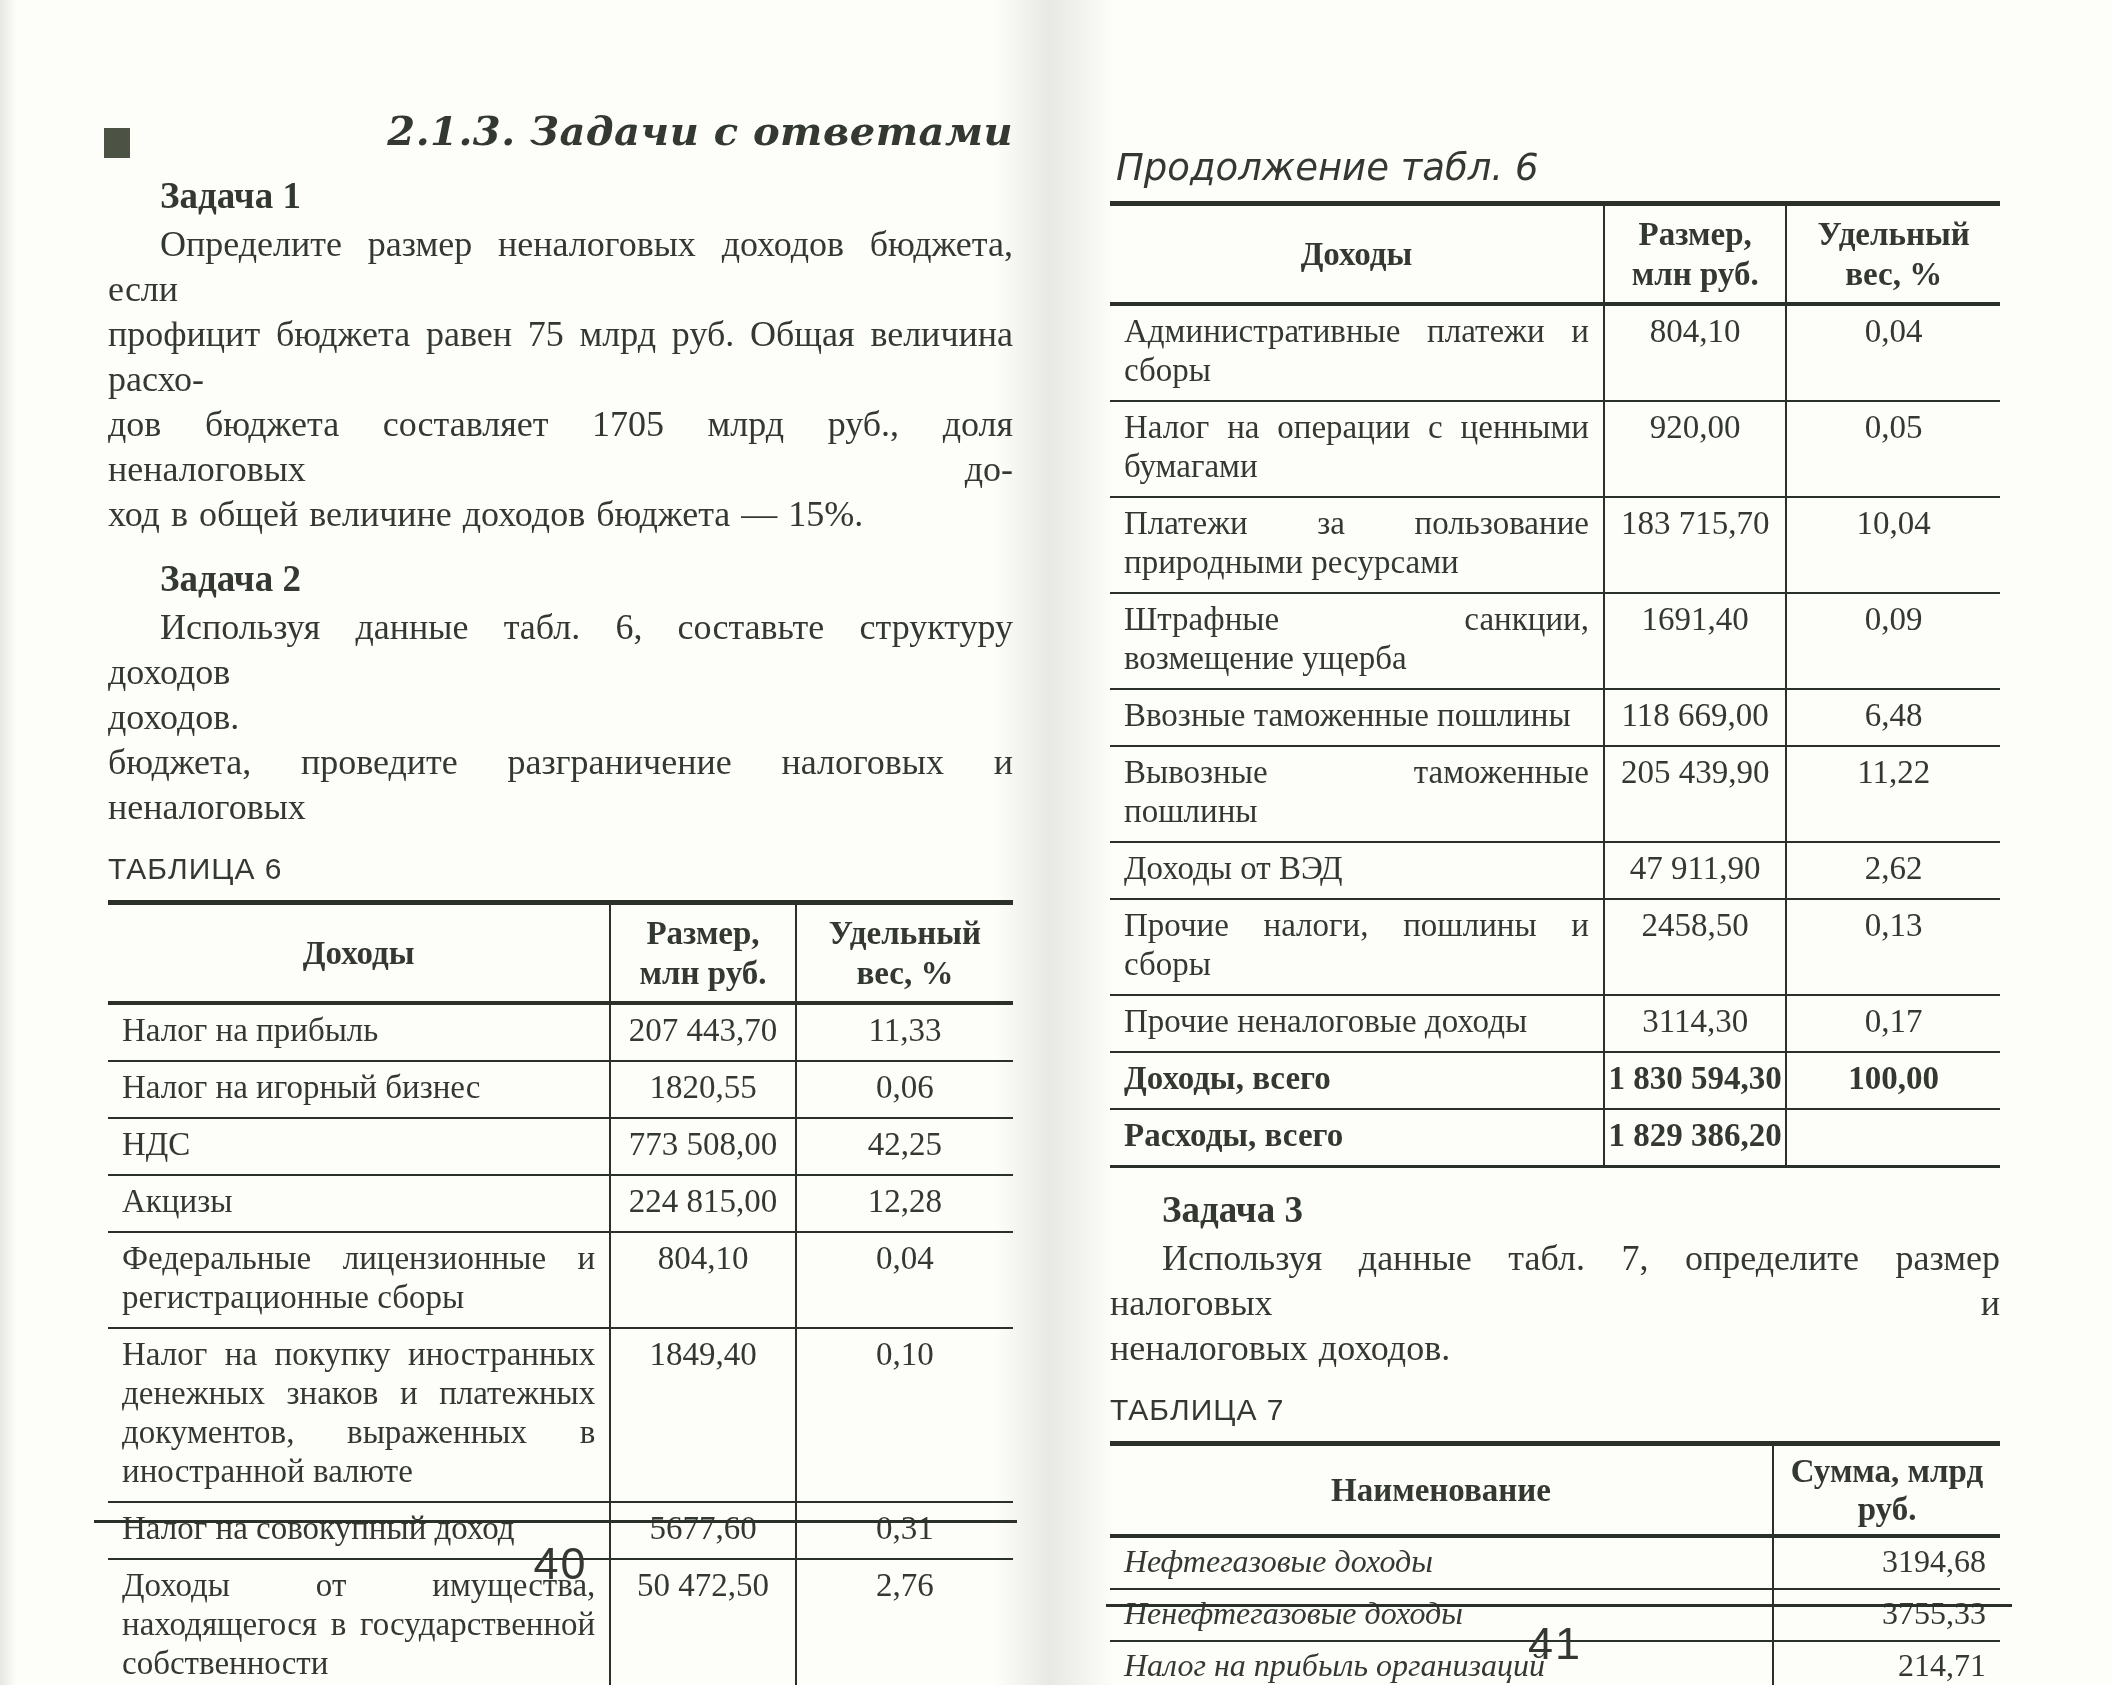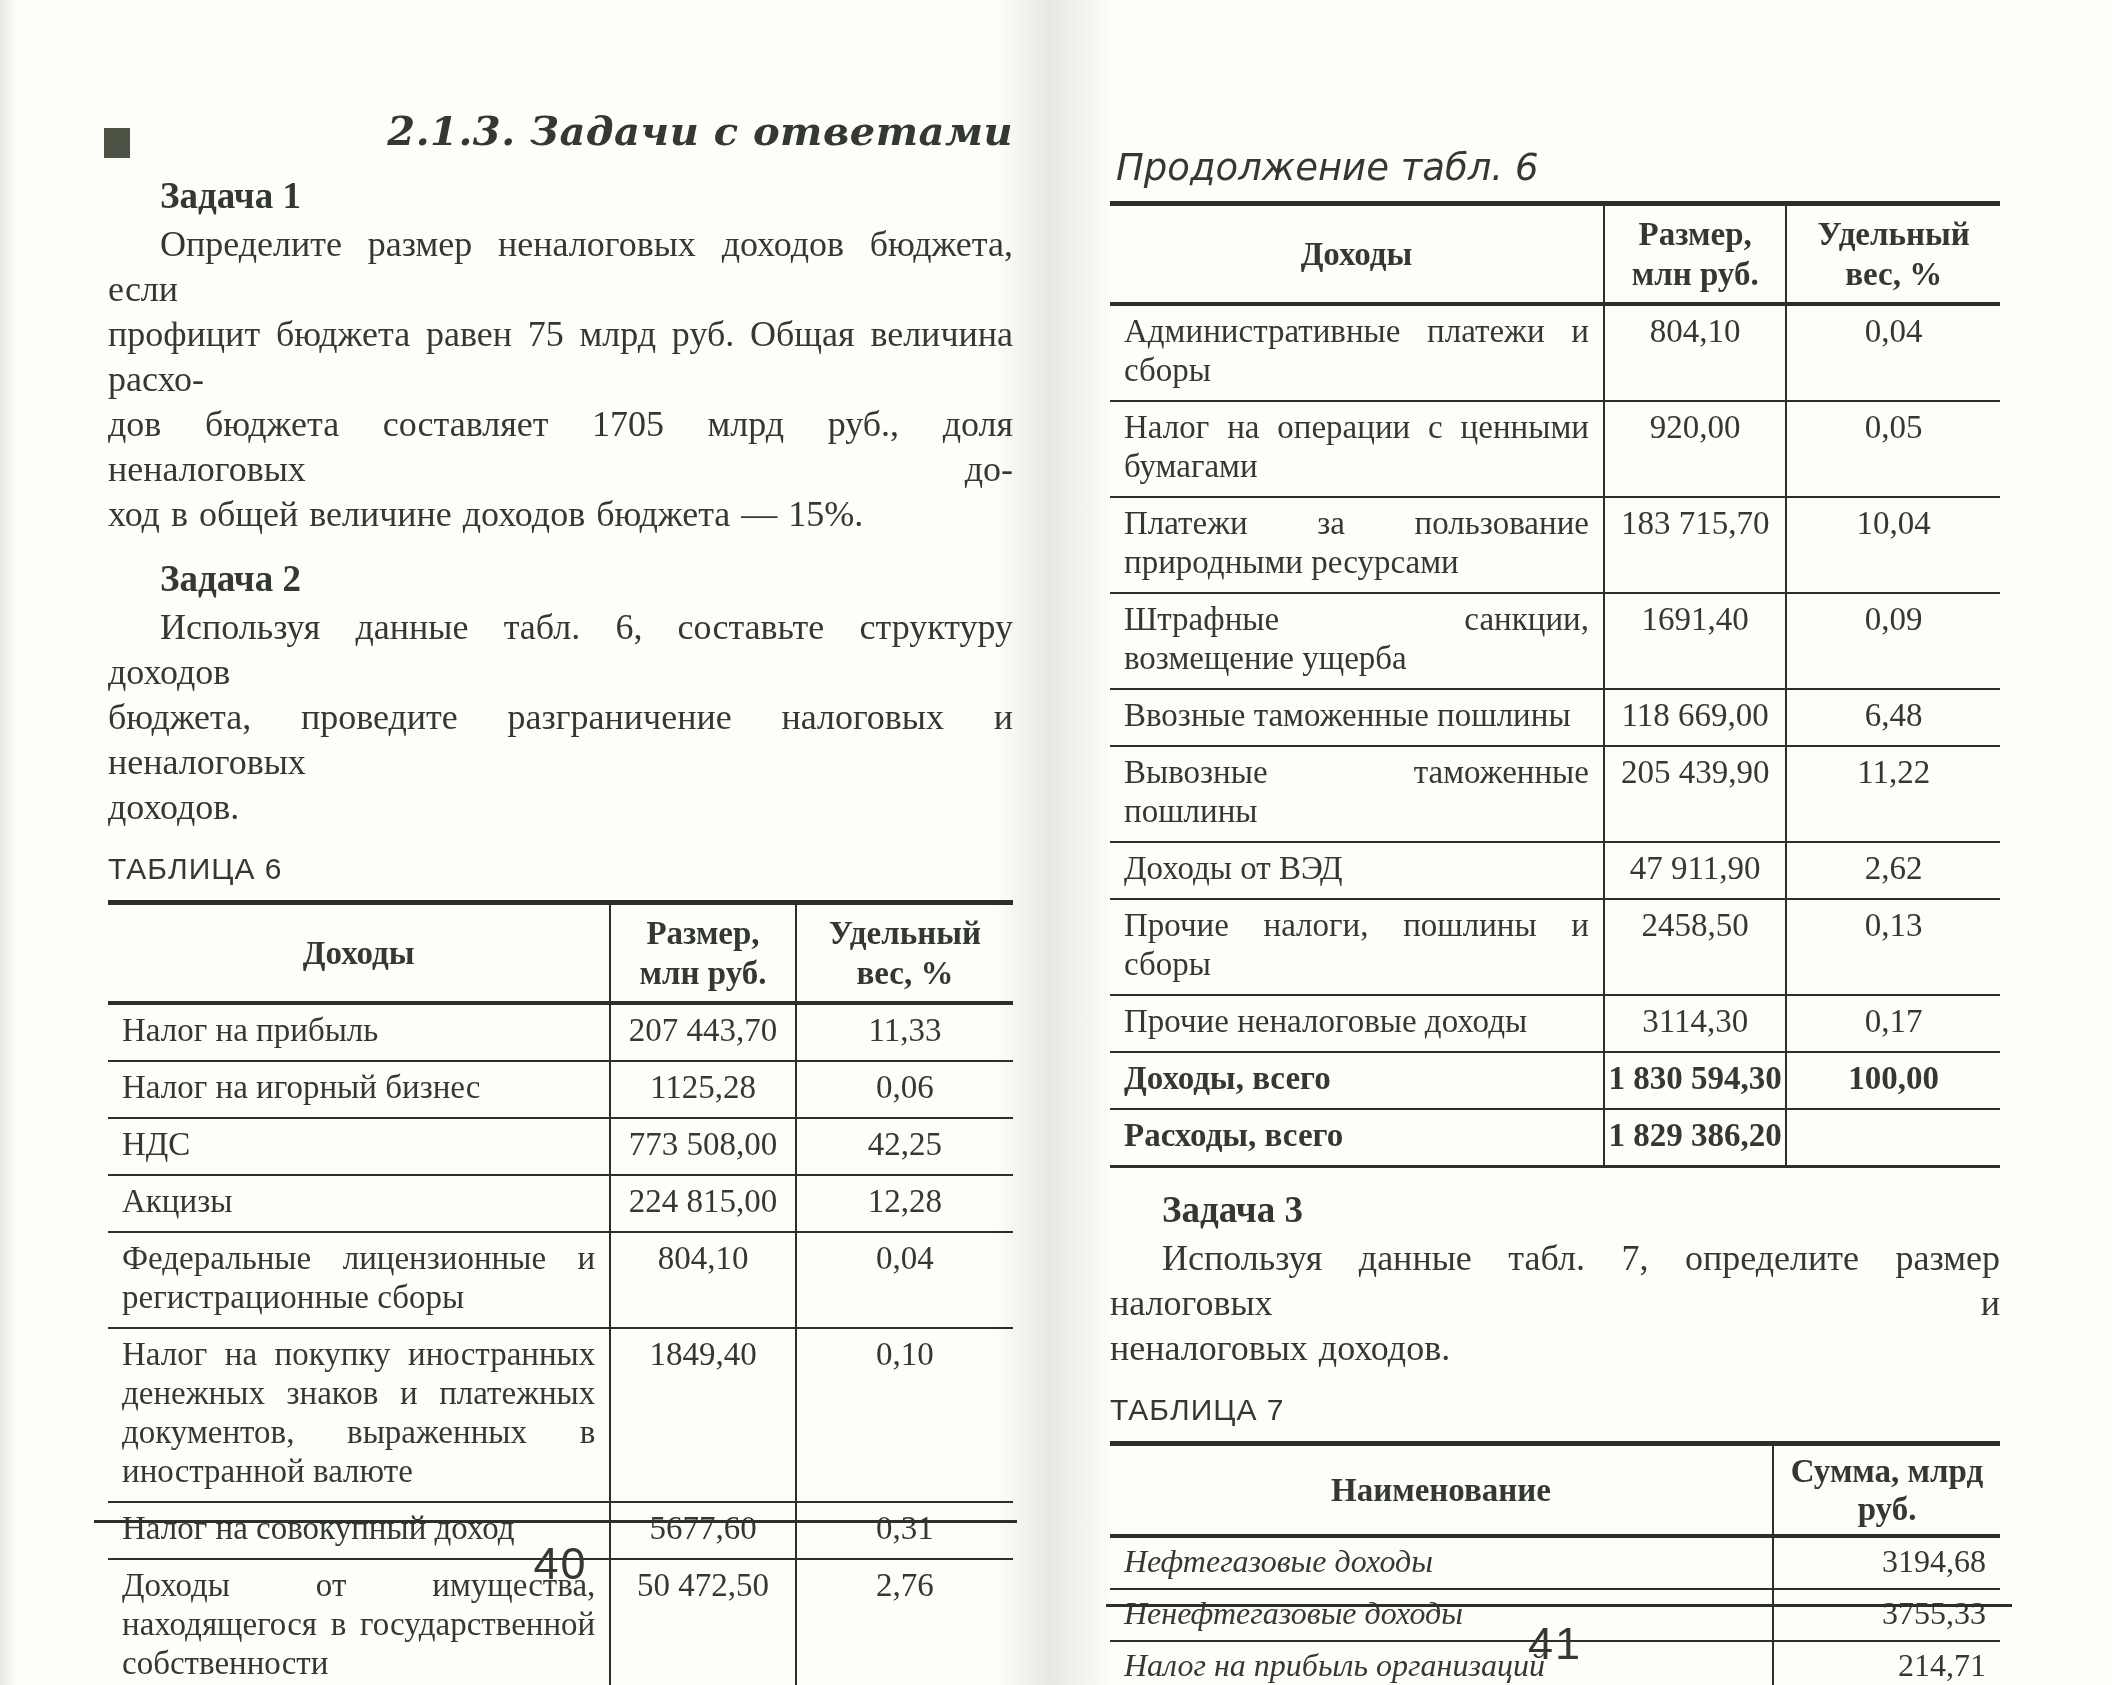--- a/index.html
+++ b/index.html
@@ -93,43 +93,43 @@
     <div class="para">
         <div class="tline">Определите размер неналоговых доходов бюджета, если</div>
         <div class="tline">профицит бюджета равен 75 млрд руб. Общая величина расхо-</div>
         <div class="tline">дов бюджета составляет 1705 млрд руб., доля неналоговых до-</div>
         <div class="tline">ход в общей величине доходов бюджета — 15%.</div>
       </div>
 
     <div class="task-heading">Задача 2</div>
     <div class="para">
         <div class="tline">Используя данные табл. 6, составьте структуру доходов</div>
+        <div class="tline">доходов.</div>
         <div class="tline">бюджета, проведите разграничение налоговых и неналоговых</div>
-        <div class="tline">доходов.</div>
       </div>
 
     <div class="tbl-label">ТАБЛИЦА 6</div>
 
     <table class="three-col tbl-open">
       <thead>
         <tr>
           <th class="c0">Доходы</th>
           <th class="c1">Размер, млн руб.</th>
           <th class="c2">Удельный вес, %</th>
         </tr>
       </thead>
       <tbody>
           <tr>
             <td class="c0">Налог на прибыль</td>
             <td class="c1">207 443,70</td>
             <td class="c2">11,33</td>
           </tr>
           <tr>
             <td class="c0">Налог на игорный бизнес</td>
-            <td class="c1">1125,28</td>
+            <td class="c1">1820,55</td>
             <td class="c2">0,06</td>
           </tr>
           <tr>
             <td class="c0">НДС</td>
             <td class="c1">773 508,00</td>
             <td class="c2">42,25</td>
           </tr>
           <tr>
             <td class="c0">Акцизы</td>
             <td class="c1">224 815,00</td>

